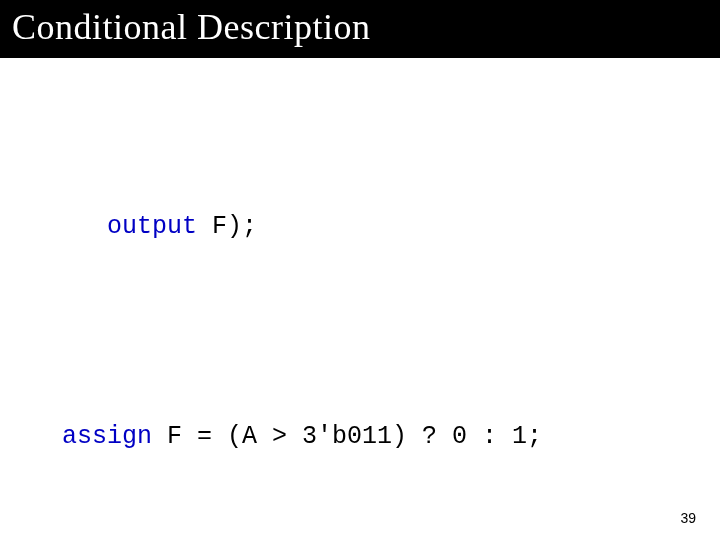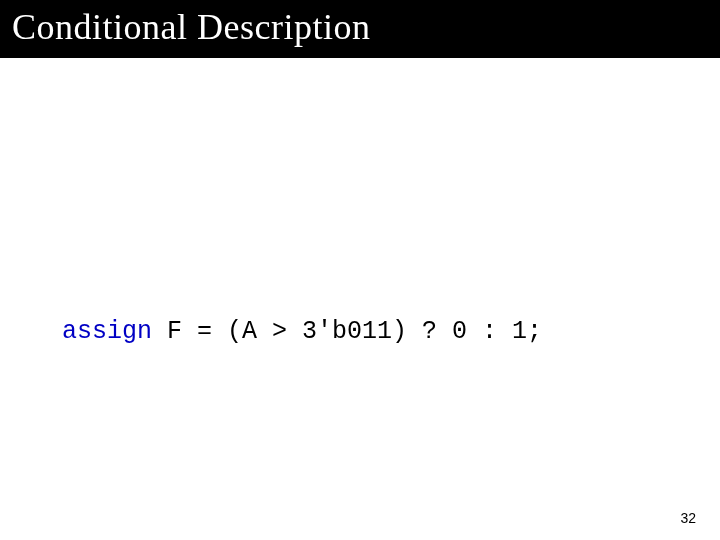--- a/index.html
+++ b/index.html
@@ -32,20 +32,21 @@
     color: #000000;
   }
 </style>
 </head>
 <body>
 
 <div class="slide">
   <div class="title-bar">Conditional Description</div>
 
   <div class="code-block">
+<span class="code-line"><span>     </span><span class="kw">output</span><span> F);</span></span>
 <span class="code-line"> </span>
 <span class="code-line"><span>  </span><span class="kw">assign</span><span> F = (A &gt; 3'b011) ? 0 : 1;</span></span>
 
 
   </div>
 
-  <div class="page-num">32</div>
+  <div class="page-num">39</div>
 </div>
 
 </body></html>

